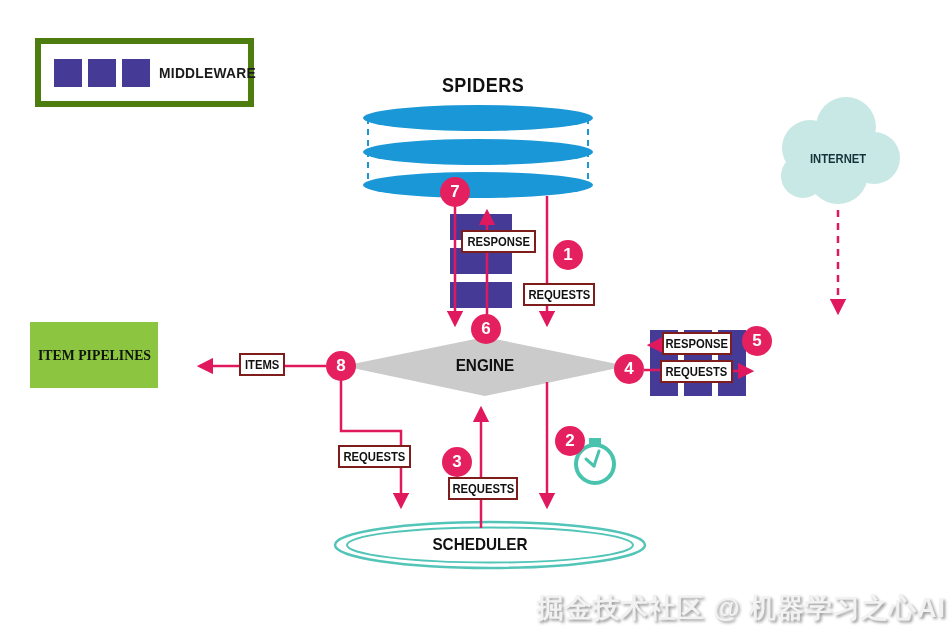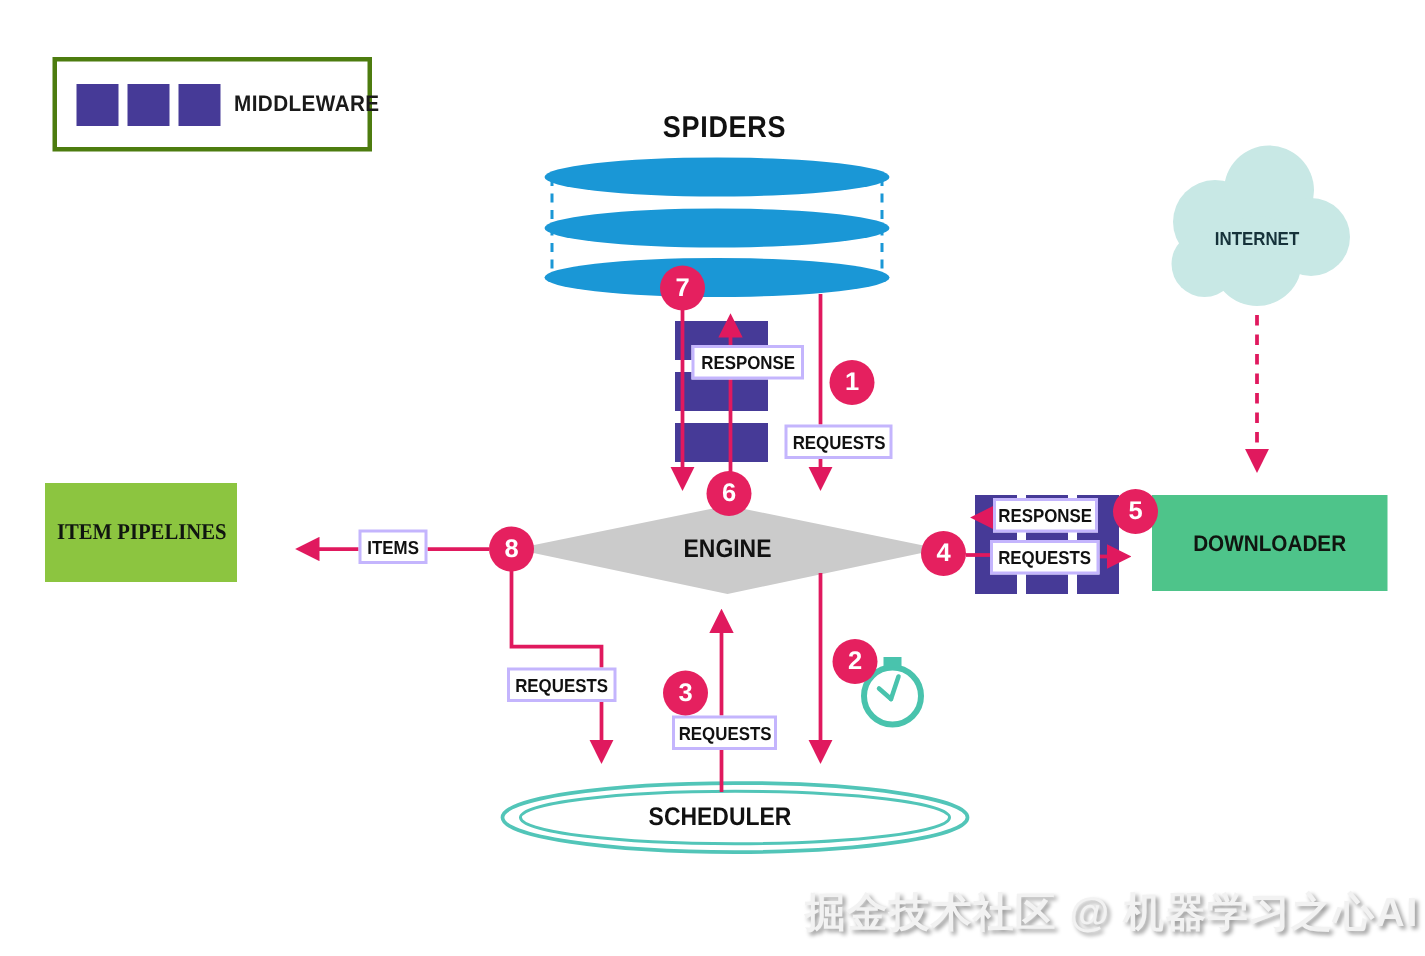--- a/index.html
+++ b/index.html
@@ -6,21 +6,21 @@
   #stage{
     position:relative;width:950px;height:637px;background:#ffffff;overflow:hidden;
     font-family:"Liberation Sans",sans-serif;
   }
   .abs{position:absolute;}
   
   .layer-shapes{z-index:1;}
   #wires{position:absolute;left:0;top:0;z-index:2;}
   .layer-top{z-index:3;}
   
-  .legend-box{left:35px;top:38px;width:207px;height:57px;background:#fff;border:3px solid #4d7c0f;z-index:3;}
+  .legend-box{left:35px;top:38px;width:207px;height:57px;background:#fff;border:6px solid #4d7c0f;z-index:3;}
   .legend-sq{position:absolute;top:15px;width:28px;height:28px;background:#463a97;}
   .legend-label{position:absolute;left:118px;top:0;height:57px;display:flex;align-items:center;
     font-size:15px;font-weight:bold;color:#1a1a1a;letter-spacing:0.3px;transform:scaleX(.92);transform-origin:left center;}
   
   .node-title{display:flex;align-items:center;justify-content:center;font-weight:bold;color:#111;
     transform:scaleX(.9);transform-origin:center;}
   .t-spiders{left:383px;top:72px;width:200px;height:26px;font-size:20px;letter-spacing:.5px;}
   .t-engine{left:425px;top:355px;width:120px;height:22px;font-size:17px;}
   .t-scheduler{left:400px;top:533px;width:160px;height:24px;font-size:17px;}
   .t-internet{left:788px;top:150px;width:100px;height:18px;font-size:12.5px;color:#16323a;}
@@ -30,21 +30,21 @@
   .box-pipelines{left:30px;top:322px;width:128px;height:66px;background:#8cc540;font-family:Liberation Serif, serif;}
   .box-downloader{left:768px;top:330px;width:157px;height:64px;background:#4ec48a;}
   
   .disk{left:363px;width:230px;height:26px;background:#1a97d6;border-radius:50%;}
   
   .mw-v{left:450px;top:214px;width:62px;height:94px;display:flex;flex-direction:column;justify-content:space-between;}
   .mw-v .blk{width:62px;height:26px;background:#463a97;}
   .mw-h{left:650px;top:330px;width:96px;height:66px;display:flex;justify-content:space-between;}
   .mw-h .col{width:28px;height:66px;background:#463a97;}
   
-  .flow-label{display:flex;align-items:center;justify-content:center;background:#fff;border:2px solid #c4b5fd;
+  .flow-label{display:flex;align-items:center;justify-content:center;background:#fff;border:2px solid #7f1d1d;
     height:19px;font-size:12.5px;font-weight:bold;color:#111;white-space:nowrap;}
   .flow-label > span{transform:scaleX(.9);display:inline-block;}
   
   .step{width:30px;height:30px;border-radius:50%;background:#e5205f;color:#fff;display:flex;align-items:center;
     justify-content:center;font-size:17px;font-weight:bold;}
   
   .watermark{right:4px;top:590px;font-size:27px;color:#f2f2f2;font-weight:bold;
     text-shadow:2px 2px 3px #9a9a9a, -1px -1px 0 #ffffff;letter-spacing:1px;}
 </style>
 </head>
@@ -63,23 +63,20 @@
   </div>
 
   <div class="abs mw-h layer-shapes">
     <div class="col"></div>
     <div class="col"></div>
     <div class="col"></div>
   </div>
 
   <div class="abs big-box box-pipelines layer-shapes">
     <span>ITEM PIPELINES</span>
-  </div>
-  <div class="abs big-box box-downloader layer-shapes">
-    <span>DOWNLOADER</span>
   </div>
 
   <svg id="wires" width="950" height="637" viewBox="0 0 950 637">
     <defs>
       <marker id="arr" viewBox="0 0 10 10" refX="8" refY="5" markerWidth="6.5" markerHeight="6.5" orient="auto">
         <path d="M0,0 L10,5 L0,10 z" fill="#e0195e"></path>
       </marker>
     </defs>
 
     <polygon points="343,366 485,337 627,366 485,396" fill="#cbcbcb"></polygon>

